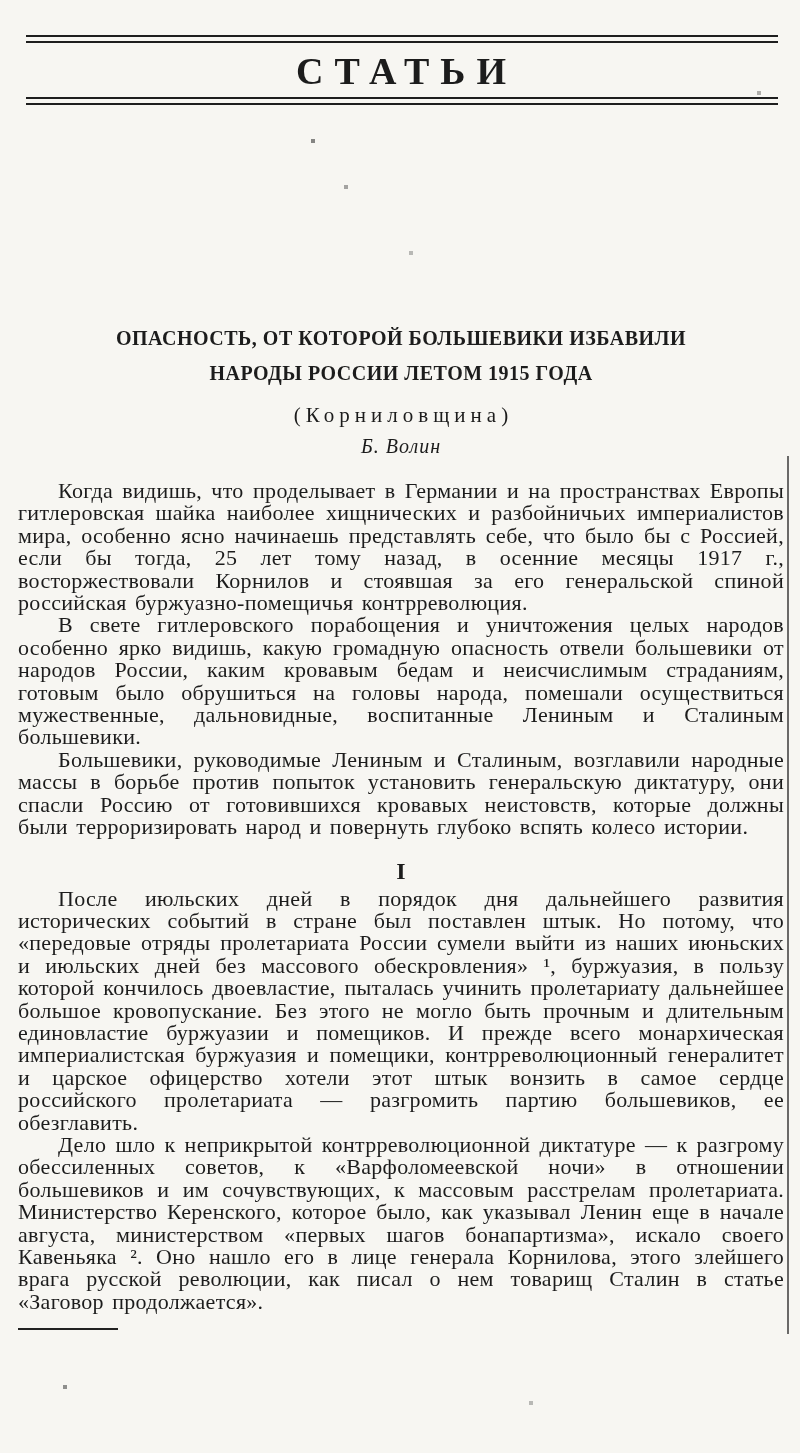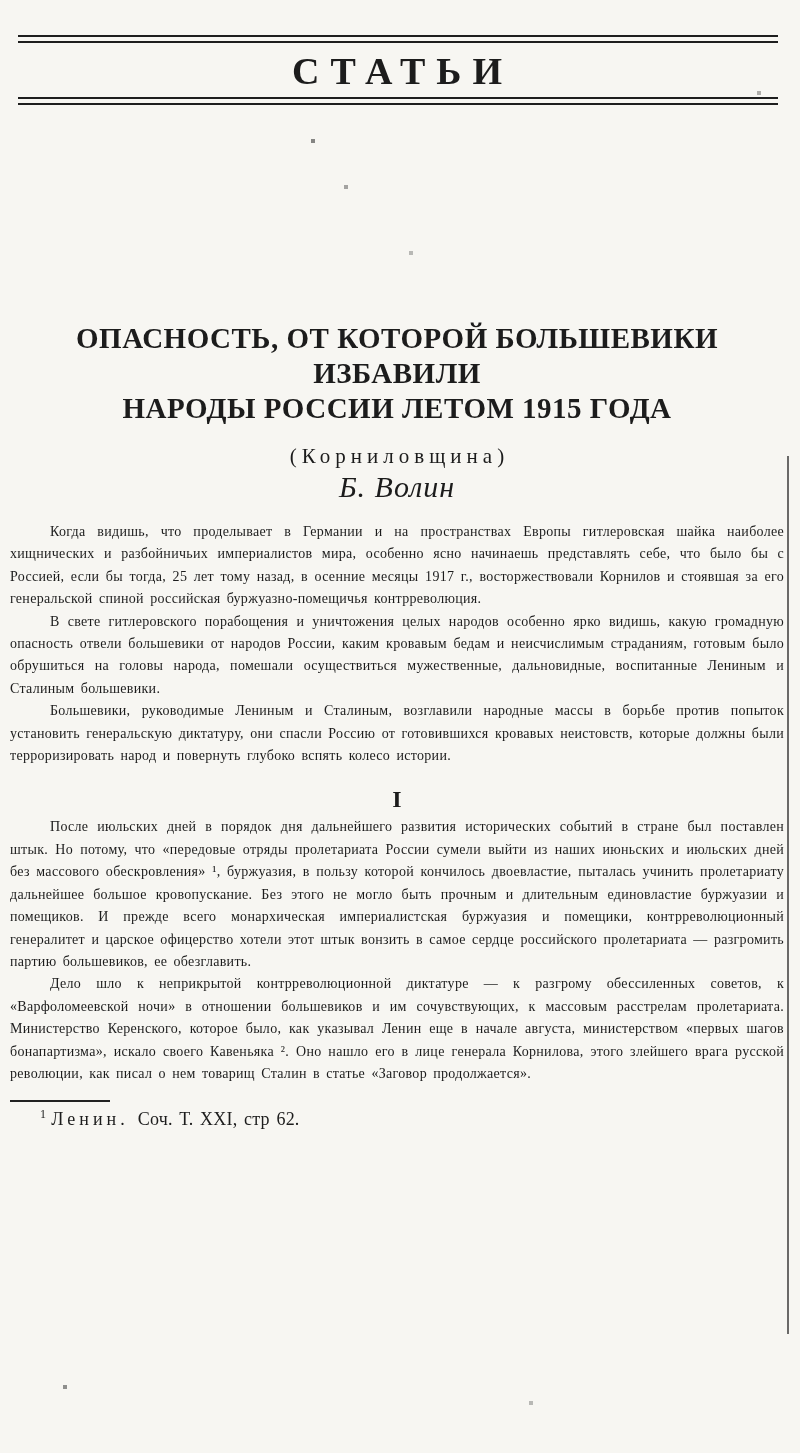--- a/index.html
+++ b/index.html
@@ -6,61 +6,61 @@
   html,body{margin:0;padding:0;background:#e9e8e4;}
   .scan-page{
     position:relative;
     width:800px;height:1453px;
     margin:0 auto;
     background:#f7f6f2;
     color:#1c1c1c;
     font-family:"Liberation Serif","DejaVu Serif",serif;
     overflow:hidden;
   }
-  .content{padding:0 16px 0 10px;}
+  .content{padding:0 16px 0 18px;}
 
   
   .rule-pair{
     height:4px;
     border-top:2px solid #1e1e1e;
     border-bottom:2px solid #1e1e1e;
     margin-left:8px;margin-right:6px;
   }
   .rule-top{margin-top:35px;}
   .rubric{
     margin:8px 0 6px;
     text-align:center;
     font-size:38px;line-height:40px;
     font-weight:bold;
     letter-spacing:11px;text-indent:11px;
   }
 
   
   .title-block{margin-top:216px;text-align:center;}
   .title-line{
-    font-size:29px;line-height:35px;
+    font-size:20px;line-height:35px;
     font-weight:700;letter-spacing:.5px;
   }
   .subtitle{
-    margin-top:18px;
+    margin-top:12px;
     font-size:21px;line-height:25px;
     letter-spacing:5px;text-indent:5px;text-align:center;
   }
   .author{
     margin-top:5px;
     font-style:italic;
-    font-size:30px;line-height:26px;
+    font-size:20px;line-height:26px;
     letter-spacing:1px;
   }
 
   
   .body-text{margin-top:21px;}
   .body-text p{
     margin:0;
-    font-size:14px;line-height:22.4px;
+    font-size:22px;line-height:22.4px;
     text-align:justify;
     text-indent:40px;
     word-spacing:2.5px;letter-spacing:.3px;
   }
   .section-number{
     text-align:center;
     font-size:24px;line-height:24px;
     font-weight:600;
     margin:20px 0 5px;
   }
@@ -123,20 +123,19 @@
       <p>Большевики, руководимые Лениным и Сталиным, возглавили народные массы в борьбе против попыток установить генеральскую диктатуру, они спасли Россию от готовившихся кровавых неистовств, которые должны были терроризировать народ и повернуть глубоко вспять колесо истории.</p>
 
       <div class="section-number">I</div>
 
       <p>После июльских дней в порядок дня дальнейшего развития исторических событий в стране был поставлен штык. Но потому, что «передовые отряды пролетариата России сумели выйти из наших июньских и июльских дней без массового обескровления» ¹, буржуазия, в пользу которой кончилось двоевластие, пыталась учинить пролетариату дальнейшее большое кровопускание. Без этого не могло быть прочным и длительным единовластие буржуазии и помещиков. И прежде всего монархическая империалистская буржуазия и помещики, контрреволюционный генералитет и царское офицерство хотели этот штык вонзить в самое сердце российского пролетариата — разгромить партию большевиков, ее обезглавить.</p>
       <p>Дело шло к неприкрытой контрреволюционной диктатуре — к разгрому обессиленных советов, к «Варфоломеевской ночи» в отношении большевиков и им сочувствующих, к массовым расстрелам пролетариата. Министерство Керенского, которое было, как указывал Ленин еще в начале августа, министерством «первых шагов бонапартизма», искало своего Кавеньяка ². Оно нашло его в лице генерала Корнилова, этого злейшего врага русской революции, как писал о нем товарищ Сталин в статье «Заговор продолжается».</p>
     </div>
 
     <div class="fn-rule"></div>
 
-    <p class="footnote"><sup>1</sup><span class="fn-author">Ленин.</span><span>Соч. Т. XXI, стр 62.</span></p>
 
 
   </div>
 
   <div class="scan-edge"></div>
   <div class="scan-specks"></div>
 </div>
 
 </body></html>

